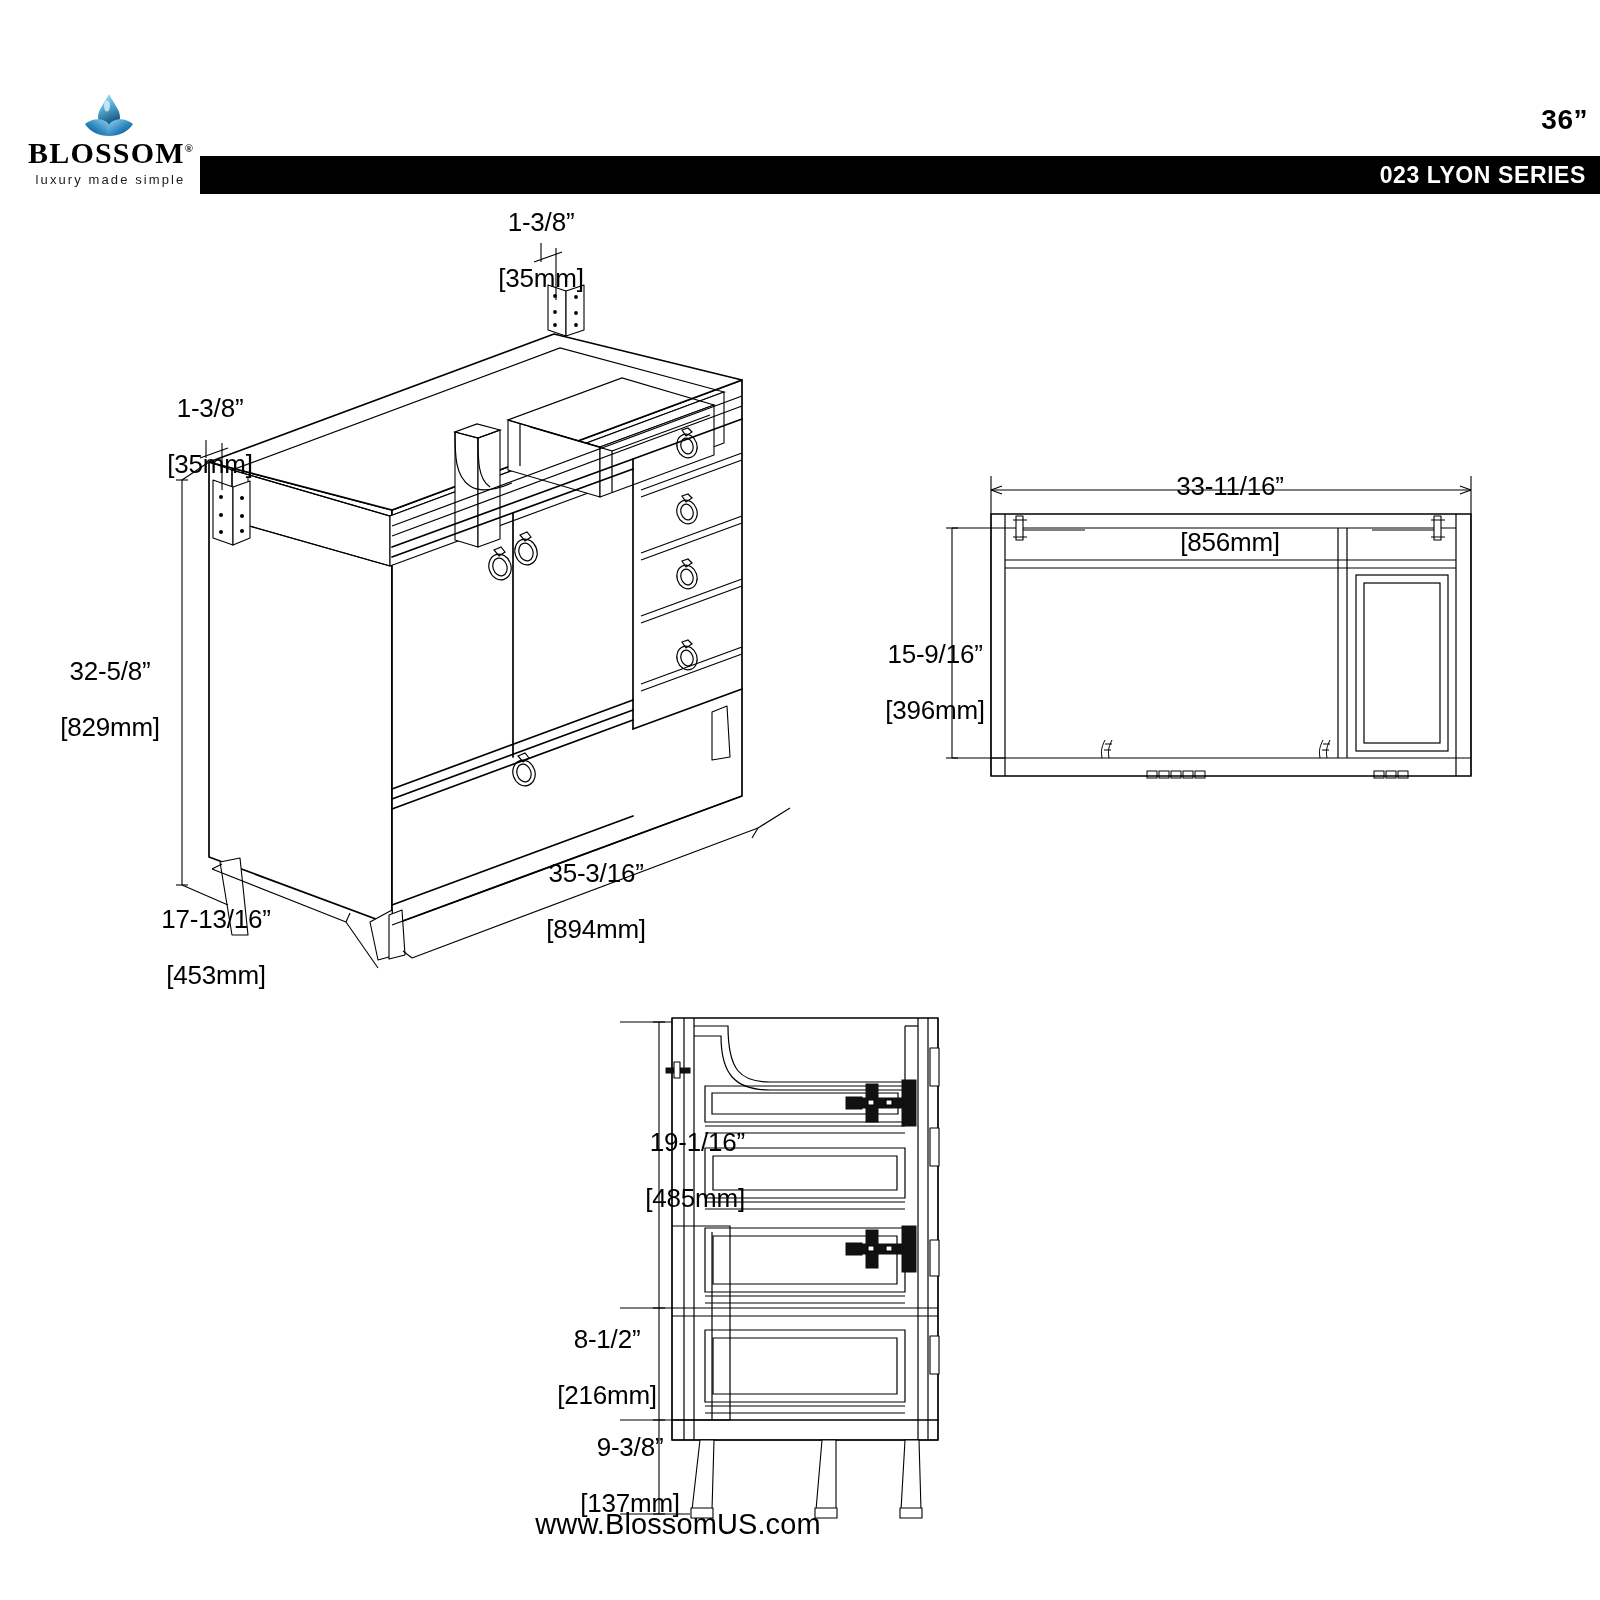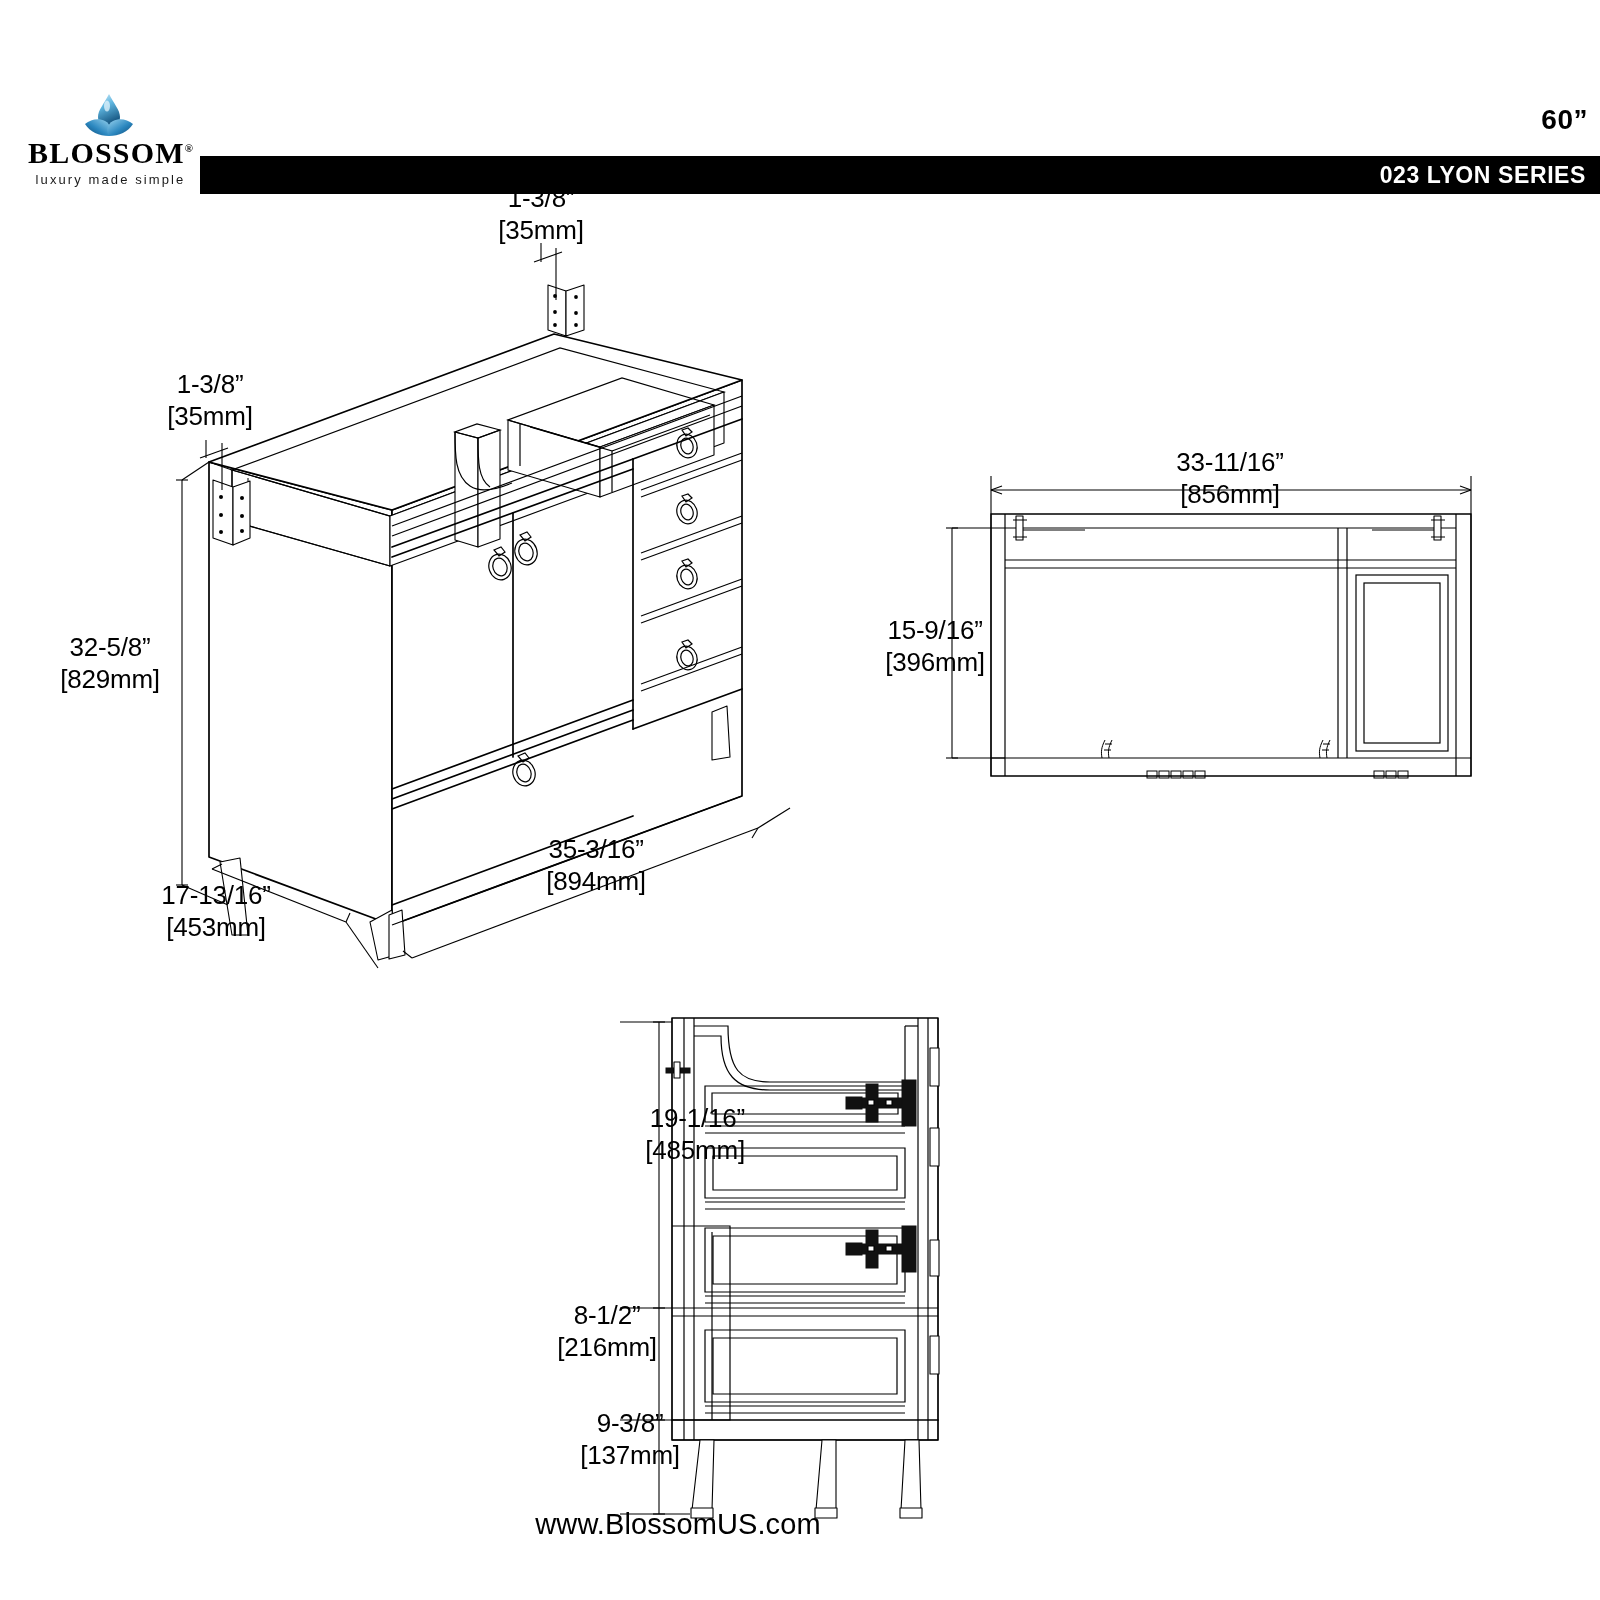--- a/index.html
+++ b/index.html
@@ -100,21 +100,21 @@
   .dim {
     position: absolute;
     font-size: 26px;
     font-weight: 400;
     line-height: 1.22;
     white-space: nowrap;
     text-align: center;
     color: #000;
     letter-spacing: -0.2px;
   }
-  .dim .l1, .dim .l2 { display: block; }
+  .dim .l1, .dim .l2 { display: block; margin-top: 24px; }
 
   
   .site-url {
     position: absolute;
     left: 0;
     top: 1508px;
     width: 1356px;
     text-align: center;
     font-size: 29px;
     letter-spacing: 0.1px;
@@ -164,21 +164,21 @@
         <path d="M29 2 C34 12 40 18 40 25 C40 31.5 35 36 29 36 C23 36 18 31.5 18 25 C18 18 24 12 29 2 Z" fill="url(#gTop)"></path>
         <path d="M29 44 C19 44 10 40 5 32 C11 27 19 26 25 29 C31 32 32 39 29 44 Z" fill="url(#gL)"></path>
         <path d="M29 44 C39 44 48 40 53 32 C47 27 39 26 33 29 C27 32 26 39 29 44 Z" fill="url(#gR)"></path>
         <ellipse cx="27" cy="14" rx="3" ry="5.5" fill="#e4f4fc" opacity="0.75"></ellipse>
       </svg>
     </div>
     <div class="brand-word"><span>BLOSSOM</span><span class="brand-reg">®</span></div>
     <div class="brand-tag">luxury made simple</div>
   </div>
 
-  <div class="size-label">60”</div>
+  <div class="size-label">36”</div>
   <div class="header-bar">
     <div class="header-bar-text">023 LYON SERIES</div>
   </div>
 
   <svg class="draw" viewBox="0 0 1600 1600">
 
     <g>
 
       <path class="fillw" d="M209 462 L209 857 L392 925 L392 510 Z"></path>
 

